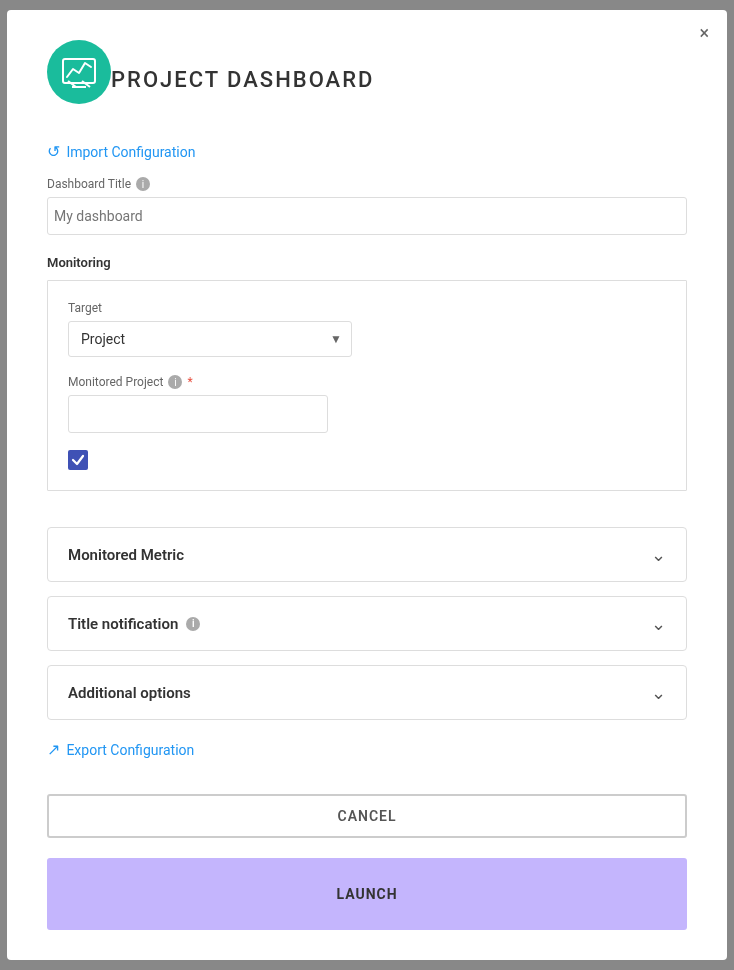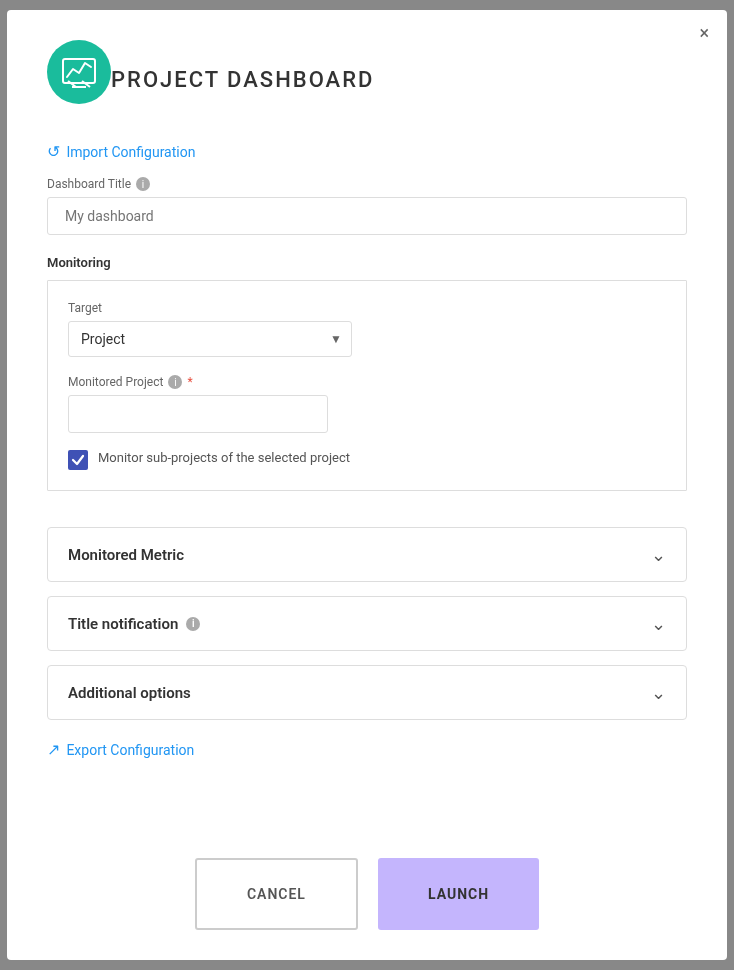--- a/index.html
+++ b/index.html
@@ -110,21 +110,21 @@
       cursor: help;
     }
 
     .required-star {
       color: #e74c3c;
       font-size: 12px;
     }
 
     .form-input {
       width: 100%;
-      padding: 10px 17px;
+      padding: 10px 6px;
       border: 1px solid #ddd;
       border-radius: 3px;
       font-size: 14px;
       color: #999;
       outline: none;
     }
 
     .section-label {
       font-size: 13px;
       font-weight: 600;
@@ -255,20 +255,21 @@
       margin-top: 6px;
       margin-bottom: 20px;
     }
 
     .footer-buttons {
       display: flex;
       justify-content: center;
       gap: 20px;
       margin-top: auto;
       padding-top: 10px;
+      flex-direction: column;
     }
 
     .btn-cancel {
       padding: 12px 50px;
       border: 2px solid #ccc;
       background: #fff;
       color: #555;
       font-size: 14px;
       font-weight: 600;
       letter-spacing: 1px;
@@ -357,21 +358,20 @@
           </div>
           <input class="monitored-project-input" type="text" placeholder="" style="">
         </div>
 
         <div class="checkbox-group">
           <div class="custom-checkbox">
             <svg viewBox="0 0 14 14" fill="none">
               <polyline points="2,7 6,11 12,3" stroke="white" stroke-width="2.2" stroke-linecap="round" stroke-linejoin="round"></polyline>
             </svg>
           </div>
-          <span class="checkbox-label">Monitor sub-projects of the selected project</span>
         </div>
 
       </div>
     </div>
 
     <div class="collapsible-section">
       <div class="collapsible-header">
         <span class="collapsible-title">Monitored Metric</span>
         <span class="chevron-icon">⌄</span>
       </div>

